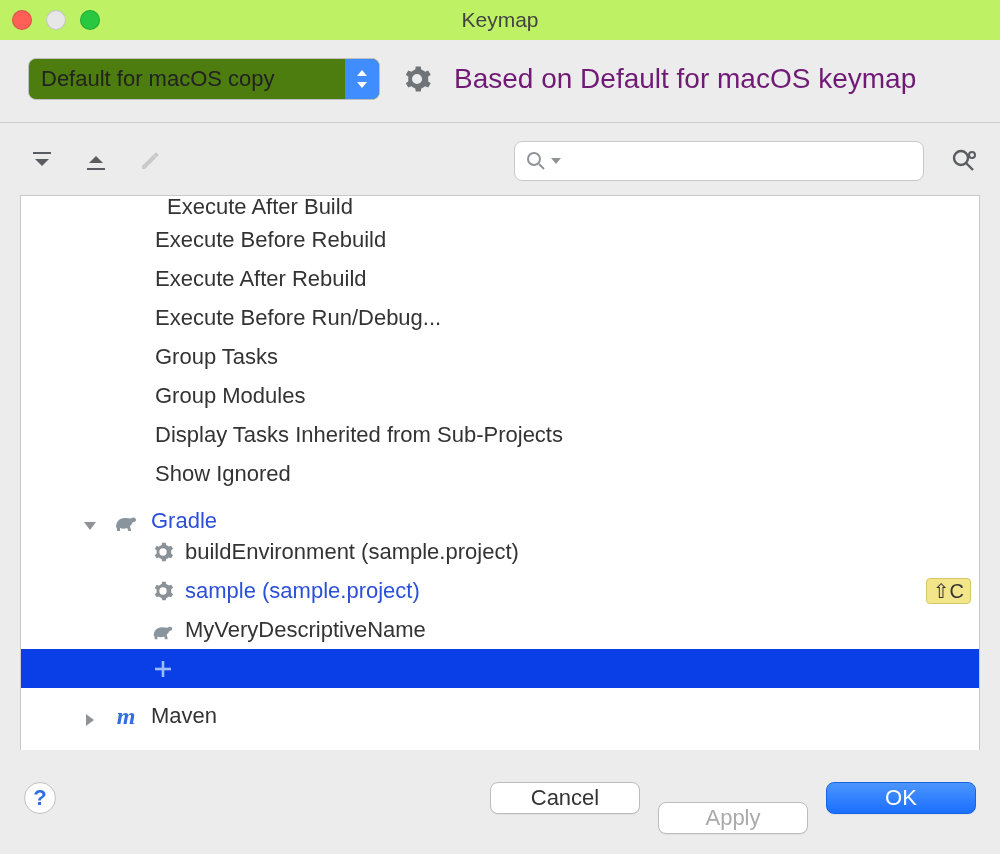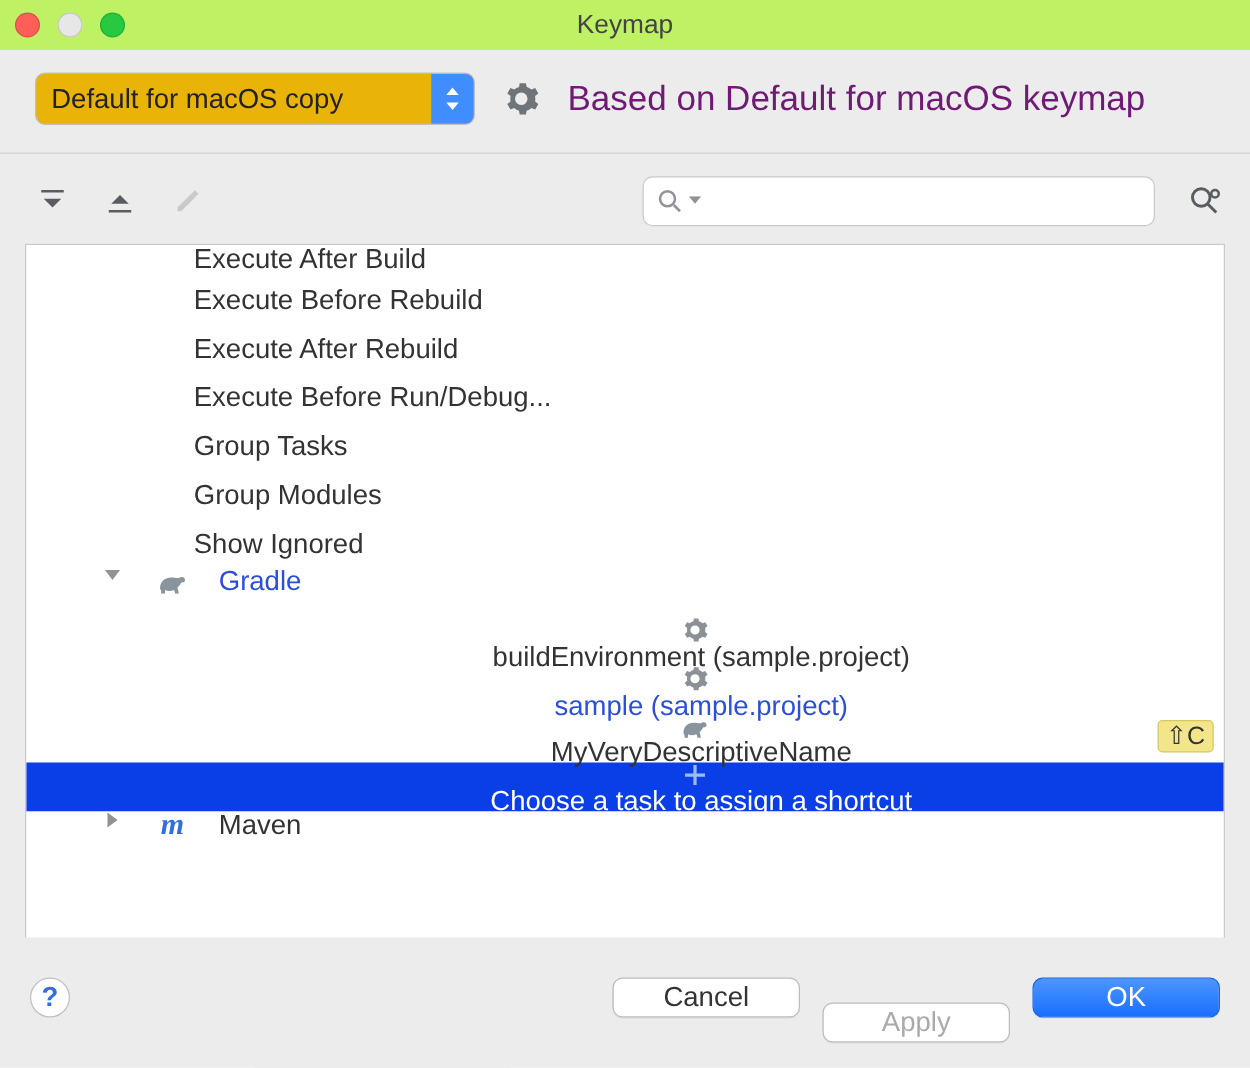--- a/index.html
+++ b/index.html
@@ -43,21 +43,21 @@
   .toprow {
     display: flex;
     align-items: center;
     padding: 18px 20px 22px 28px;
     gap: 22px;
   }
   .select {
     display: flex;
     align-items: stretch;
     height: 42px;
-    background: #eab308;
+    background: #4d7c0f;
     border: 1px solid #bfbfbf;
     border-radius: 8px;
     overflow: hidden;
     min-width: 352px;
   }
   .select .label {
     flex: 1;
     display: flex;
     align-items: center;
     padding: 0 12px;
@@ -141,46 +141,45 @@
     color: #333;
     line-height: 1;
   }
   .row {
     height: 39px;
     display: flex;
     align-items: center;
     padding-right: 8px;
     white-space: nowrap;
   }
-  .row.cut { height: 24px; align-items: flex-end; padding-bottom: 2px; }
+  .row.cut { height: 24px; align-items: flex-end; padding-bottom: 2px; margin-left: 12px; }
   .row.cut .txt { color:#333; }
 
   .row .txt { }
   .row.link .txt { color: #2b4fd9; }
   .row.selected {
     background: #0a3ee6;
     color: #fff;
   }
   .row.selected .txt { color:#fff; text-decoration: underline; }
 
   
   .ind-2 { padding-left: 134px; }
   .ind-1 {
     padding-left: 58px;
     display: flex;
-    align-items: flex-start;
-    gap: 24px;
+    align-items: flex-end;
+    gap: 12px;
   }
   .row .ic { width:24px; height:24px; display:inline-flex; align-items:center; justify-content:center; margin-right: 8px; }
   .ind-1 .disclosure { width: 22px; display:inline-flex; align-items:center; justify-content:center; }
   .ind-1 .node-ic { width:26px; height:22px; display:inline-flex; align-items:center; justify-content:center; }
 
   .row.item2 {
     padding-left: 130px;
-    flex-direction: column;
   }
   .row.item2 .ic { margin-right: 10px; }
 
   .badge {
     margin-left: auto;
     background: #f3e58a;
     border: 1px solid #d6c765;
     border-radius: 4px;
     padding: 2px 6px;
     font-size: 20px;
@@ -340,20 +339,23 @@
     <div class="row ind-2">
         <span class="txt">Execute Before Run/Debug...</span>
       </div>
     <div class="row ind-2">
         <span class="txt">Group Tasks</span>
       </div>
     <div class="row ind-2">
         <span class="txt">Group Modules</span>
       </div>
     <div class="row ind-2">
+        <span class="txt">Display Tasks Inherited from Sub-Projects</span>
+      </div>
+    <div class="row ind-2">
         <span class="txt">Show Ignored</span>
       </div>
 
     <div class="row ind-1 link">
       <span class="disclosure">
         <svg width="14" height="12" viewBox="0 0 14 12">
             <path d="M1 2 L7 10 L13 2 Z" fill="#8f9398"></path>
           </svg>
       </span>
       <span class="node-ic">
@@ -392,21 +394,20 @@
       <span class="txt">MyVeryDescriptiveName</span>
     </div>
 
     <div class="row item2 selected">
       <span class="ic">
         <svg width="20" height="20" viewBox="0 0 20 20">
             <line x1="10" y1="2" x2="10" y2="18" class="plus-sel" stroke-width="2.6"></line>
             <line x1="2" y1="10" x2="18" y2="10" class="plus-sel" stroke-width="2.6"></line>
           </svg>
       </span>
-      <span class="txt">Choose a task to assign a shortcut</span>
     </div>
 
     <div class="row ind-1">
       <span class="disclosure">
         <svg width="12" height="14" viewBox="0 0 12 14">
             <path d="M2 1 L10 7 L2 13 Z" fill="#8f9398"></path>
           </svg>
       </span>
       <span class="node-ic">
           <span class="m-glyph">m</span>

